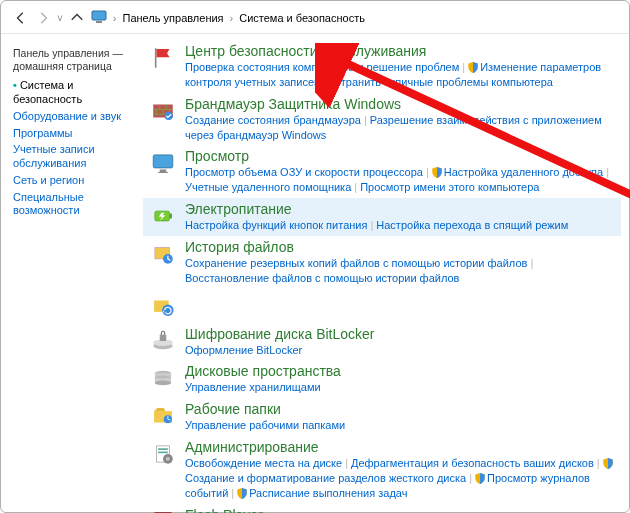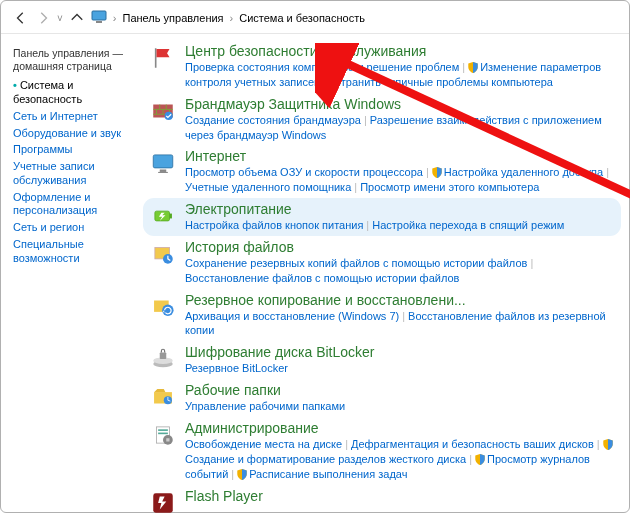--- a/index.html
+++ b/index.html
@@ -14,21 +14,21 @@
   .breadcrumb .chev { color: #888; }
   .monitor-icon svg { width: 16px; height: 16px; }
   .body { display: flex; height: calc(100% - 32px); }
   .sidebar { width: 142px; padding: 10px 6px 10px 12px; }
   .side-item { display: block; color: #0066cc; margin: 3px 0; line-height: 1.25; cursor: pointer; }
   .side-item.head { color: #333; font-size: 10.5px; margin-bottom: 6px; cursor: default; }
   .side-item.active { color: #000; }
   .side-item.active::before { content: "• "; color: #0aa; font-weight: bold; }
   .main { flex: 1; padding: 6px 8px 6px 0; overflow: hidden; }
   .category { display: flex; gap: 8px; padding: 3px 4px 3px 6px; }
-  .category.highlight { background: #e6f2fb; border-radius: 11px; }
+  .category.highlight { background: #e6f2fb; }
   .cat-icon { width: 28px; flex-shrink: 0; display: flex; justify-content: center; padding-top: 2px; }
   .cat-icon svg, .cat-icon .ico { width: 26px; height: 26px; }
   .cat-body { flex: 1; }
   .cat-title { color: #2e7d32; font-size: 14px; margin-bottom: 1px; cursor: pointer; }
   .sub-links { line-height: 1.35; }
   .sub-links a { color: #0066cc; text-decoration: none; cursor: pointer; }
   .sub-links .divider { color: #bbb; margin: 0 3px; }
   .shield-sm { display: inline-block; width: 10px; height: 11px; vertical-align: -2px; margin-right: 2px; }
   
   .red-arrow { position: absolute; top: 42px; left: 314px; pointer-events: none; }
@@ -67,25 +67,23 @@
       <span class="chev">›</span>
       <a>Система и безопасность</a>
     </div>
   </div>
 
   <div class="body">
 
     <nav class="sidebar">
       <span class="side-item head">Панель управления — домашняя страница</span>
       <span class="side-item active">Система и безопасность</span>
-      <span class="side-item">Сеть и Интернет</span>
       <span class="side-item">Оборудование и звук</span>
       <span class="side-item">Программы</span>
       <span class="side-item">Учетные записи обслуживания</span>
-      <span class="side-item">Оформление и персонализация</span>
       <span class="side-item">Сеть и регион</span>
       <span class="side-item">Специальные возможности</span>
     </nav>
 
     <div class="main" id="main">
         <div class="category">
           <div class="cat-icon">
             <svg viewBox="0 0 32 32">
               <rect x="6" y="4" width="2" height="24" fill="#888"></rect>
               <path d="M8 5h16l-3 5 3 5H8z" fill="#d33"></path>
@@ -123,38 +121,38 @@
         </div>
         <div class="category">
           <div class="cat-icon">
             <svg viewBox="0 0 32 32">
               <rect x="4" y="6" width="24" height="16" rx="2" fill="#4aa3df" stroke="#2a6fa0"></rect>
               <rect x="12" y="24" width="8" height="3" fill="#888"></rect>
               <rect x="10" y="27" width="12" height="1" fill="#666"></rect>
             </svg>
           </div>
           <div class="cat-body">
-            <div class="cat-title">Интернет</div>
+            <div class="cat-title">Просмотр</div>
             <div class="sub-links"><a>Просмотр объема ОЗУ и скорости процессора</a><span class="divider">|</span><span><svg class="shield-sm" viewBox="0 0 12 14">
                   <path d="M6 0l6 2v4c0 4-3 7-6 8-3-1-6-4-6-8V2z" fill="#f2b100"></path>
                   <path d="M6 0l6 2v4c0 4-3 7-6 8z" fill="#3a8de0"></path>
                 </svg></span><a>Настройка удаленного доступа</a><span class="divider">|</span><a>Учетные удаленного помощника</a><span class="divider">|</span><a>Просмотр имени этого компьютера</a></div>
           </div>
         </div>
         <div class="category highlight">
           <div class="cat-icon">
             <svg viewBox="0 0 32 32">
               <rect x="6" y="10" width="18" height="12" rx="2" fill="#7c3" stroke="#5a2"></rect>
               <rect x="24" y="13" width="3" height="6" fill="#5a2"></rect>
               <path d="M14 12l-3 5h4l-3 5 7-7h-4l3-3z" fill="#fff"></path>
             </svg>
           </div>
           <div class="cat-body">
             <div class="cat-title">Электропитание</div>
-            <div class="sub-links"><a>Настройка файлов кнопок питания</a><span class="divider">|</span><a>Настройка перехода в спящий режим</a></div>
+            <div class="sub-links"><a>Настройка функций кнопок питания</a><span class="divider">|</span><a>Настройка перехода в спящий режим</a></div>
           </div>
         </div>
         <div class="category">
           <div class="cat-icon">
             <svg viewBox="0 0 32 32">
               <rect x="6" y="8" width="18" height="14" fill="#f2c94c" stroke="#caa"></rect>
               <circle cx="22" cy="22" r="6" fill="#3a8de0"></circle>
               <path d="M22 18v4l3 2" stroke="#fff" fill="none" stroke-width="1.5"></path>
             </svg>
           </div>
@@ -165,37 +163,48 @@
         </div>
         <div class="category">
           <div class="cat-icon">
             <svg viewBox="0 0 32 32">
               <rect x="5" y="8" width="18" height="14" fill="#f2c94c"></rect>
               <circle cx="22" cy="20" r="7" fill="#3a8de0"></circle>
               <path d="M18 20a4 4 0 1 1 1 3" stroke="#fff" fill="none" stroke-width="1.5"></path>
               <path d="M18 23l-2-1 1-2z" fill="#fff"></path>
             </svg>
           </div>
-          <div class="cat-body">
-            <div class="cat-title">Резервное копирование и восстановлени...</div>
-            <div class="sub-links"><a>Архивация и восстановление (Windows 7)</a><span class="divider">|</span><a>Восстановление файлов из резервной копии</a></div>
-          </div>
         </div>
         <div class="category">
           <div class="cat-icon">
             <svg viewBox="0 0 32 32">
               <ellipse cx="16" cy="22" rx="12" ry="4" fill="#bbb"></ellipse>
               <ellipse cx="16" cy="18" rx="12" ry="4" fill="#ddd"></ellipse>
               <rect x="12" y="8" width="8" height="8" rx="1" fill="#999"></rect>
               <path d="M14 8v-2a2 2 0 0 1 4 0v2" fill="none" stroke="#777" stroke-width="1.5"></path>
             </svg>
           </div>
           <div class="cat-body">
             <div class="cat-title">Шифрование диска BitLocker</div>
-            <div class="sub-links"><a>Резервное BitLocker</a></div>
+            <div class="sub-links"><a>Оформление BitLocker</a></div>
+          </div>
+        </div>
+        <div class="category">
+          <div class="cat-icon">
+            <svg viewBox="0 0 32 32">
+              <ellipse cx="16" cy="10" rx="10" ry="3" fill="#bbb"></ellipse>
+              <rect x="6" y="10" width="20" height="6" fill="#ccc"></rect>
+              <ellipse cx="16" cy="16" rx="10" ry="3" fill="#bbb"></ellipse>
+              <rect x="6" y="16" width="20" height="6" fill="#ccc"></rect>
+              <ellipse cx="16" cy="22" rx="10" ry="3" fill="#aaa"></ellipse>
+            </svg>
+          </div>
+          <div class="cat-body">
+            <div class="cat-title">Дисковые пространства</div>
+            <div class="sub-links"><a>Управление хранилищами</a></div>
           </div>
         </div>
         <div class="category">
           <div class="cat-icon">
             <svg viewBox="0 0 32 32">
               <rect x="5" y="10" width="22" height="14" fill="#f2c94c"></rect>
               <path d="M5 10l4-4h8l2 4z" fill="#e6b93a"></path>
               <circle cx="22" cy="20" r="5" fill="#3a8de0"></circle>
               <path d="M22 16v4l3 1" stroke="#fff" fill="none"></path>
             </svg>

